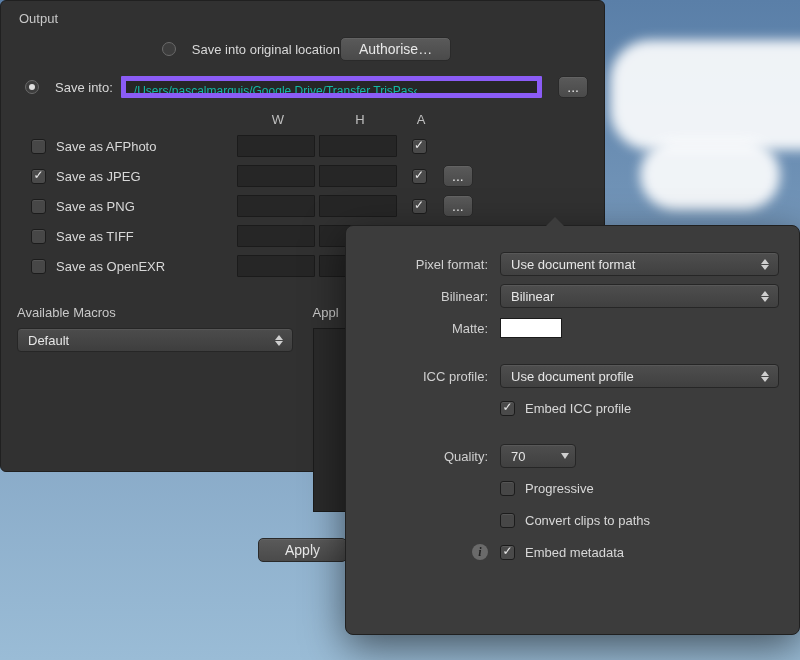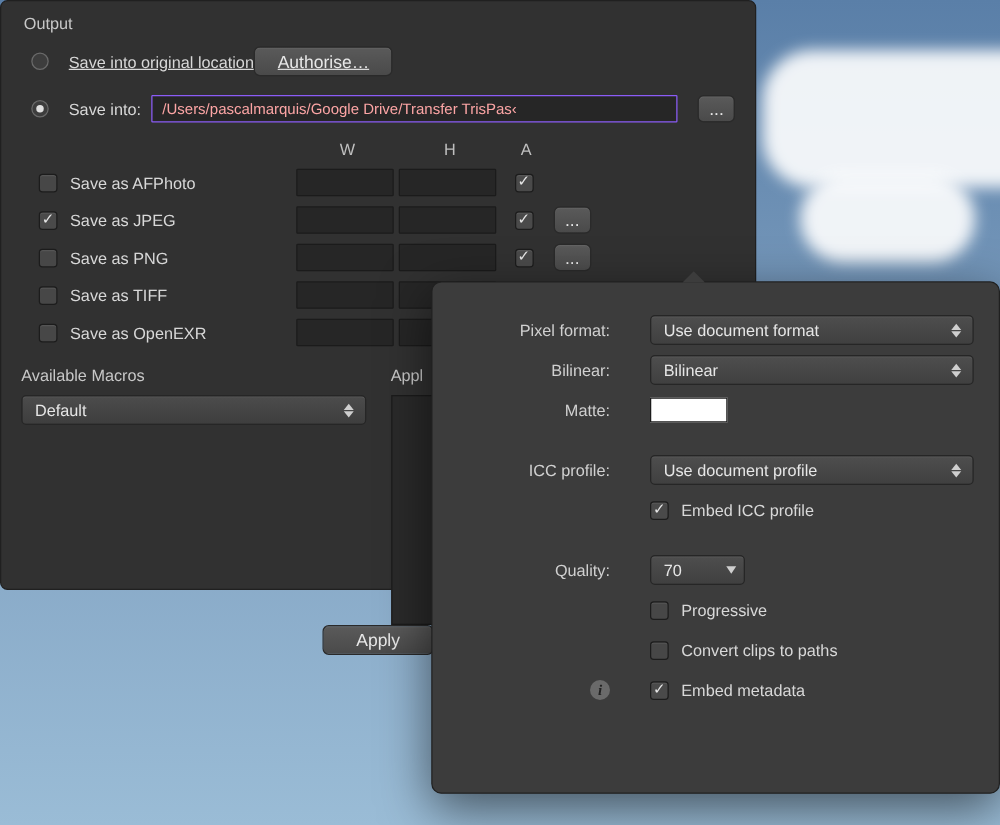--- a/index.html
+++ b/index.html
@@ -69,45 +69,45 @@
     padding: 3px 18px;
     min-height: 22px;
     display: inline-flex; align-items: center; justify-content: center;
     box-shadow: inset 0 1px 0 rgba(255,255,255,0.06);
   }
   .btn.small { padding: 2px 8px; min-width: 26px; }
   .btn.big { padding: 3px 26px; }
 
   .textfield {
     background: #262626;
-    border: 1px solid #8b5cf6;
-    color: #fca5a5;
+    border: 5px solid #8b5cf6;
+    color: #14b8a6;
     font-size: 12px;
     padding: 3px 8px;
     border-radius: 1px;
     height: 22px;
     overflow: hidden; white-space: nowrap;
   }
   .path { flex: 1; margin-right: 8px; }
 
-  .output-top { display: flex; justify-content: flex-start; align-items: center; margin: 2px 0 6px 0; text-decoration: underline; }
+  .output-top { display: flex; justify-content: center; align-items: center; margin: 2px 0 6px 0; }
   .col-heads { display: flex; margin: 12px 0 4px 0; padding-left: 220px; gap: 0; }
   .col-heads div { width: 82px; text-align: center; color: #bfbfbf; }
   .col-heads .a { width: 40px; }
 
   .format-row { display: flex; align-items: center; height: 30px; }
   .format-row .lead { width: 220px; display: flex; align-items: center; gap: 10px; padding-left: 14px; }
   .dimbox {
     width: 78px; height: 22px; margin-right: 4px;
     background: #262626; border: 1px solid #1b1b1b; border-radius: 1px;
   }
   .acell { width: 36px; display: flex; justify-content: center; }
   .dots { margin-left: 6px; }
 
-  .macros { margin-top: 12px; display: flex; gap: 20px; }
+  .macros { margin-top: 24px; display: flex; gap: 20px; }
   .macros .col { flex: 1; min-width: 0; }
   .select {
     background: linear-gradient(#4c4c4c,#3e3e3e);
     border: 1px solid #262626;
     border-radius: 4px;
     height: 24px;
     display: flex; align-items: center; justify-content: space-between;
     padding: 0 6px 0 10px;
     color: #e6e6e6;
     font-size: 13px;
@@ -123,21 +123,21 @@
 
   .listbox {
     margin-top: 8px;
     background: #262626;
     border: 1px solid #1b1b1b;
     height: 152px;
     overflow: hidden;
   }
   .listbox .item { padding: 6px 10px; color: #dcdcdc; font-size: 14px; }
 
-  .apply-row { display: flex; justify-content: center; }
+  .apply-row { margin-top: 26px; display: flex; justify-content: center; }
 
   
   .popover {
     position: absolute;
     left: 345px; top: 225px;
     width: 455px; height: 410px;
     background: #3c3c3c;
     border: 1px solid #202020;
     border-radius: 8px;
     box-shadow: 0 12px 40px rgba(0,0,0,0.55);
@@ -152,21 +152,21 @@
     border-left:9px solid transparent;
     border-right:9px solid transparent;
     border-bottom:9px solid #3c3c3c;
   }
   .prow {
     display: flex; align-items: center; min-height: 32px;
   }
   .plabel {
     width: 140px; text-align: right; padding-right: 12px; color: #d0d0d0;
   }
-  .pval { flex: 1; display: flex; align-items: flex-end; gap: 10px; margin-left: 20px; }
+  .pval { flex: 1; display: flex; align-items: flex-end; gap: 10px; }
   .pselect {
     flex:1;
     background: linear-gradient(#4e4e4e,#404040);
     border: 1px solid #262626;
     border-radius: 4px;
     height: 24px;
     display: flex; align-items: center; justify-content: space-between;
     padding: 0 6px 0 10px;
     color: #e6e6e6;
     box-shadow: inset 0 1px 0 rgba(255,255,255,0.06);

